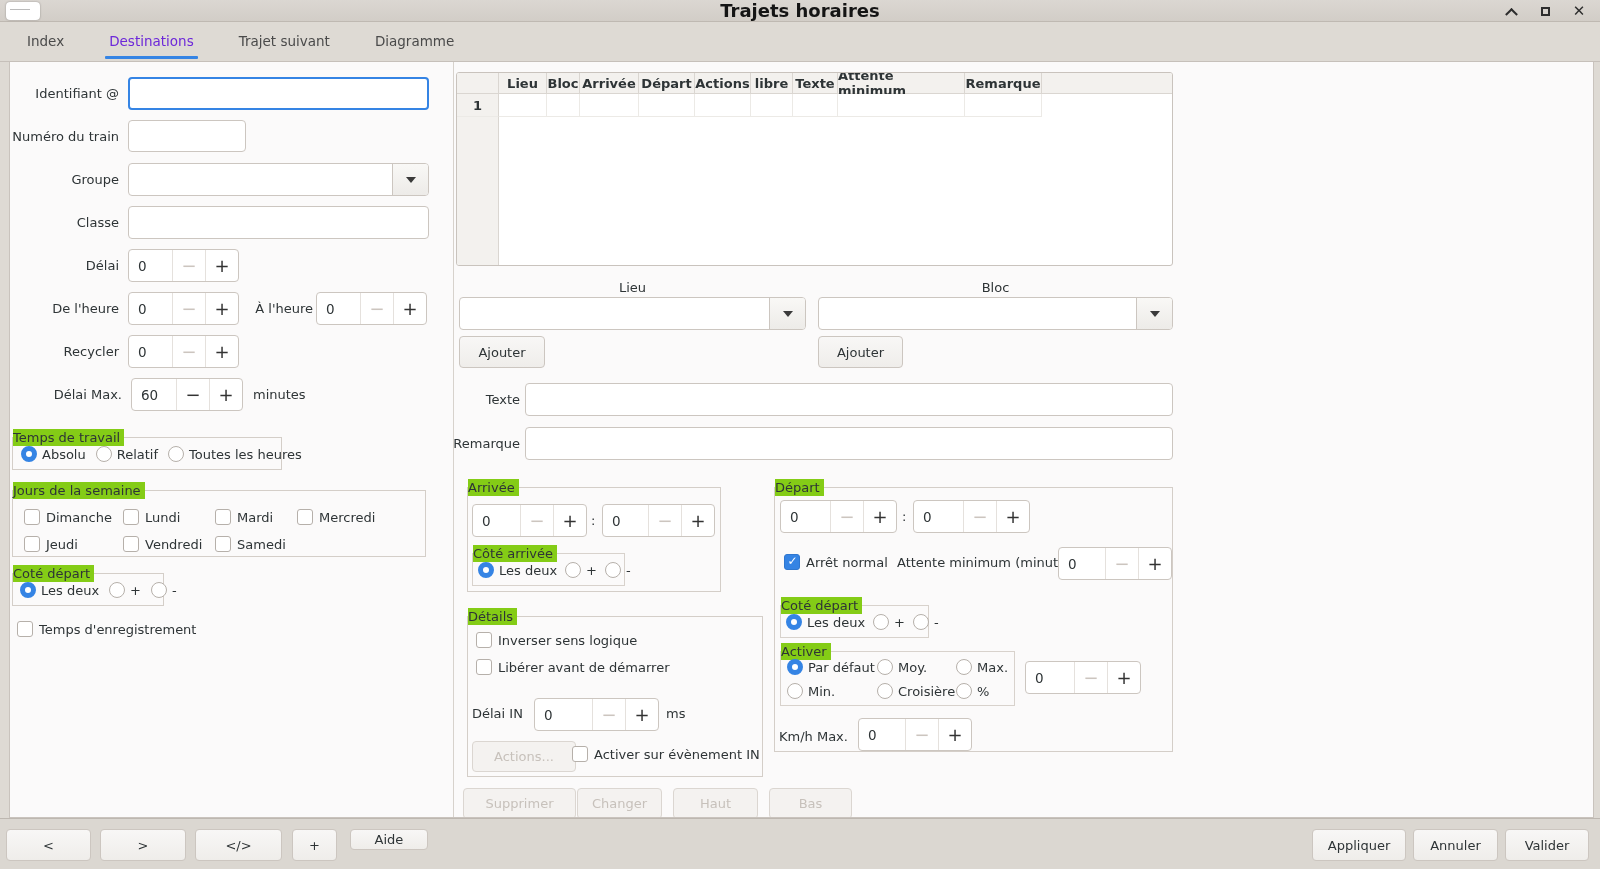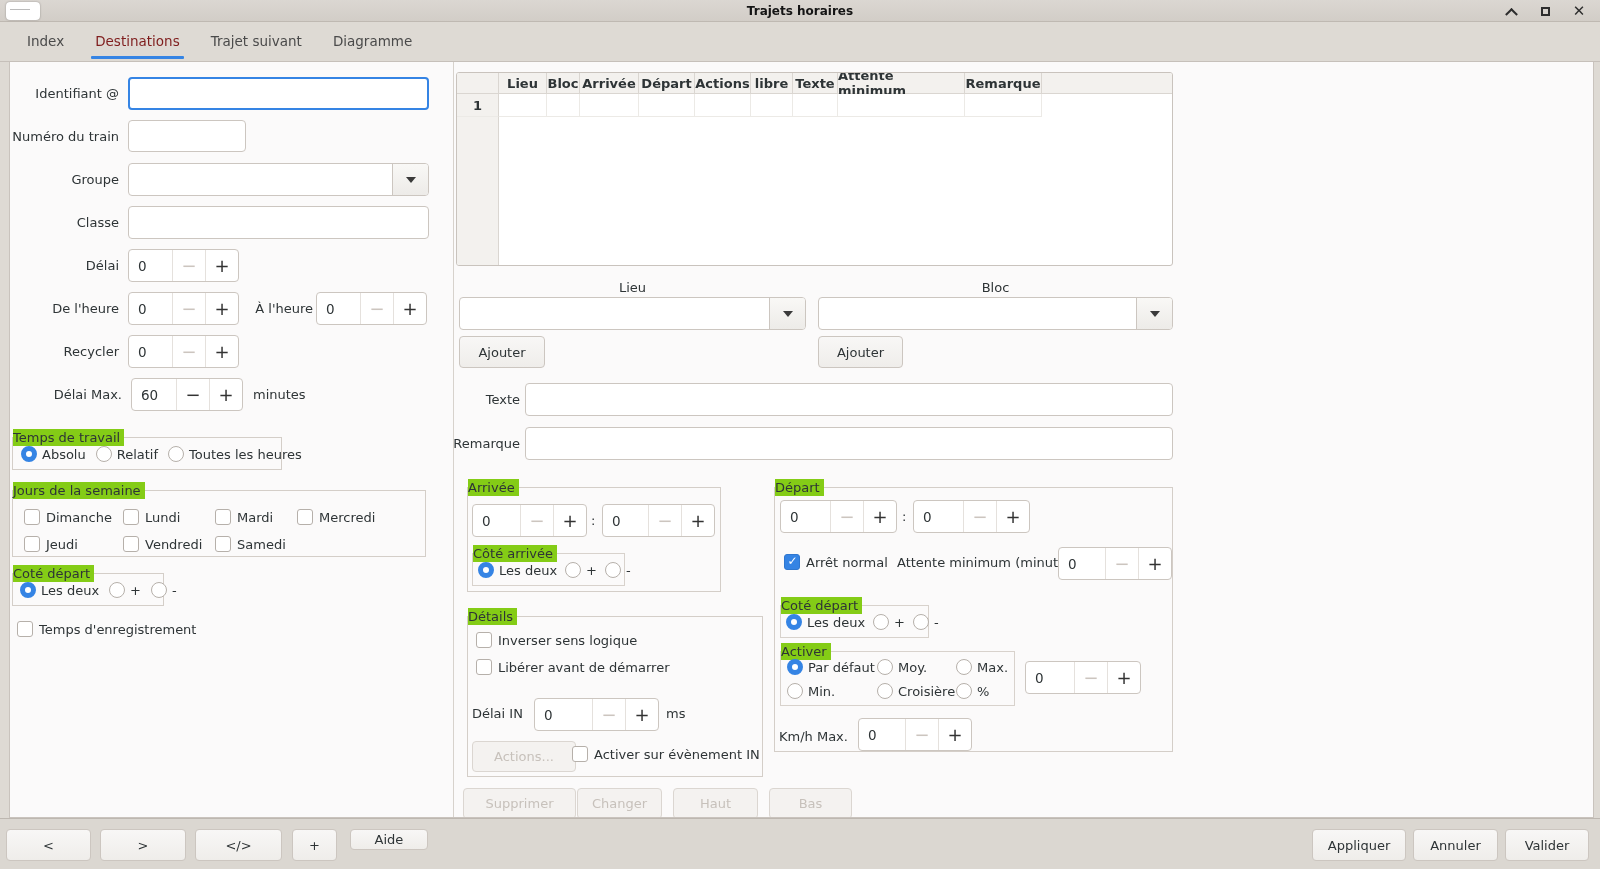--- a/index.html
+++ b/index.html
@@ -6,36 +6,36 @@
   html,body { width:1600px; height:869px; }
   body {
     position:relative; overflow:hidden;
     font-family:"DejaVu Sans","Liberation Sans",sans-serif;
     color:#2e3436; background:#dedad4;
   }
   
   .titlebar { position:absolute; left:0; top:0; width:1600px; height:22px;
     background:linear-gradient(#dbd7d2,#d2cdc7); border-bottom:1px solid #bfb9b2; }
   .win-title { position:absolute; left:0; right:0; top:0; height:24px; line-height:22px;
-    text-align:center; font-size:12px; font-weight:bold; color:#141414; }
+    text-align:center; font-size:18px; font-weight:bold; color:#141414; }
   .app-icon { position:absolute; left:6px; top:2px; width:34px; height:18px; background:#fff;
     border-radius:4px; box-shadow:0 0 2px rgba(0,0,0,.35);
     background-image:linear-gradient(#fff 40%, rgba(120,120,120,.5) 41%, rgba(120,120,120,.5) 46%, #fff 47%);
     background-size:60% 100%; background-repeat:no-repeat; background-position:4px 0; }
   .win-controls { position:absolute; right:12px; top:0; height:22px; display:flex; gap:16px; align-items:center; }
   .wbtn { width:18px; height:18px; display:flex; align-items:center; justify-content:center; }
   .chev-up { width:9px; height:9px; border-left:2.5px solid #2d2d2d; border-top:2.5px solid #2d2d2d;
     transform:rotate(45deg) translate(2px,2px); }
   .maxbox { width:9px; height:9px; border:2.5px solid #2d2d2d; }
   .close-x { font-size:15px; font-weight:bold; color:#2d2d2d; line-height:18px; }
   
   .tabstrip { position:absolute; left:0; top:22px; width:1600px; height:40px; background:#dedad4;
-    border-bottom:1px solid #c6c0ba; display:flex; gap:31px; padding-left:27px; }
+    border-bottom:1px solid #c6c0ba; display:flex; gap:45px; padding-left:27px; }
   .tab { position:relative; line-height:38px; font-size:13.5px; color:#4a4a4a; }
-  .tab.active { color:#7f1d1d; }
+  .tab.active { color:#6d28d9; }
   .tab.active::after { content:""; position:absolute; left:-4px; right:-4px; bottom:2px; height:3px;
     background:#3584e4; border-radius:1px; }
   
   .page { position:absolute; left:9px; top:62px; width:1585px; height:756px; background:#fbfafa;
     border:1px solid #c9c3bd; border-top:none; overflow:hidden; }
   .vsep { position:absolute; left:443px; top:0; bottom:0; width:1px; background:#d7d2cc; }
   
   .lbl { position:absolute; font-size:13px; color:#2e3436; height:17px; line-height:17px; white-space:nowrap; }
   .r { text-align:right; }
   .c { text-align:center; }

